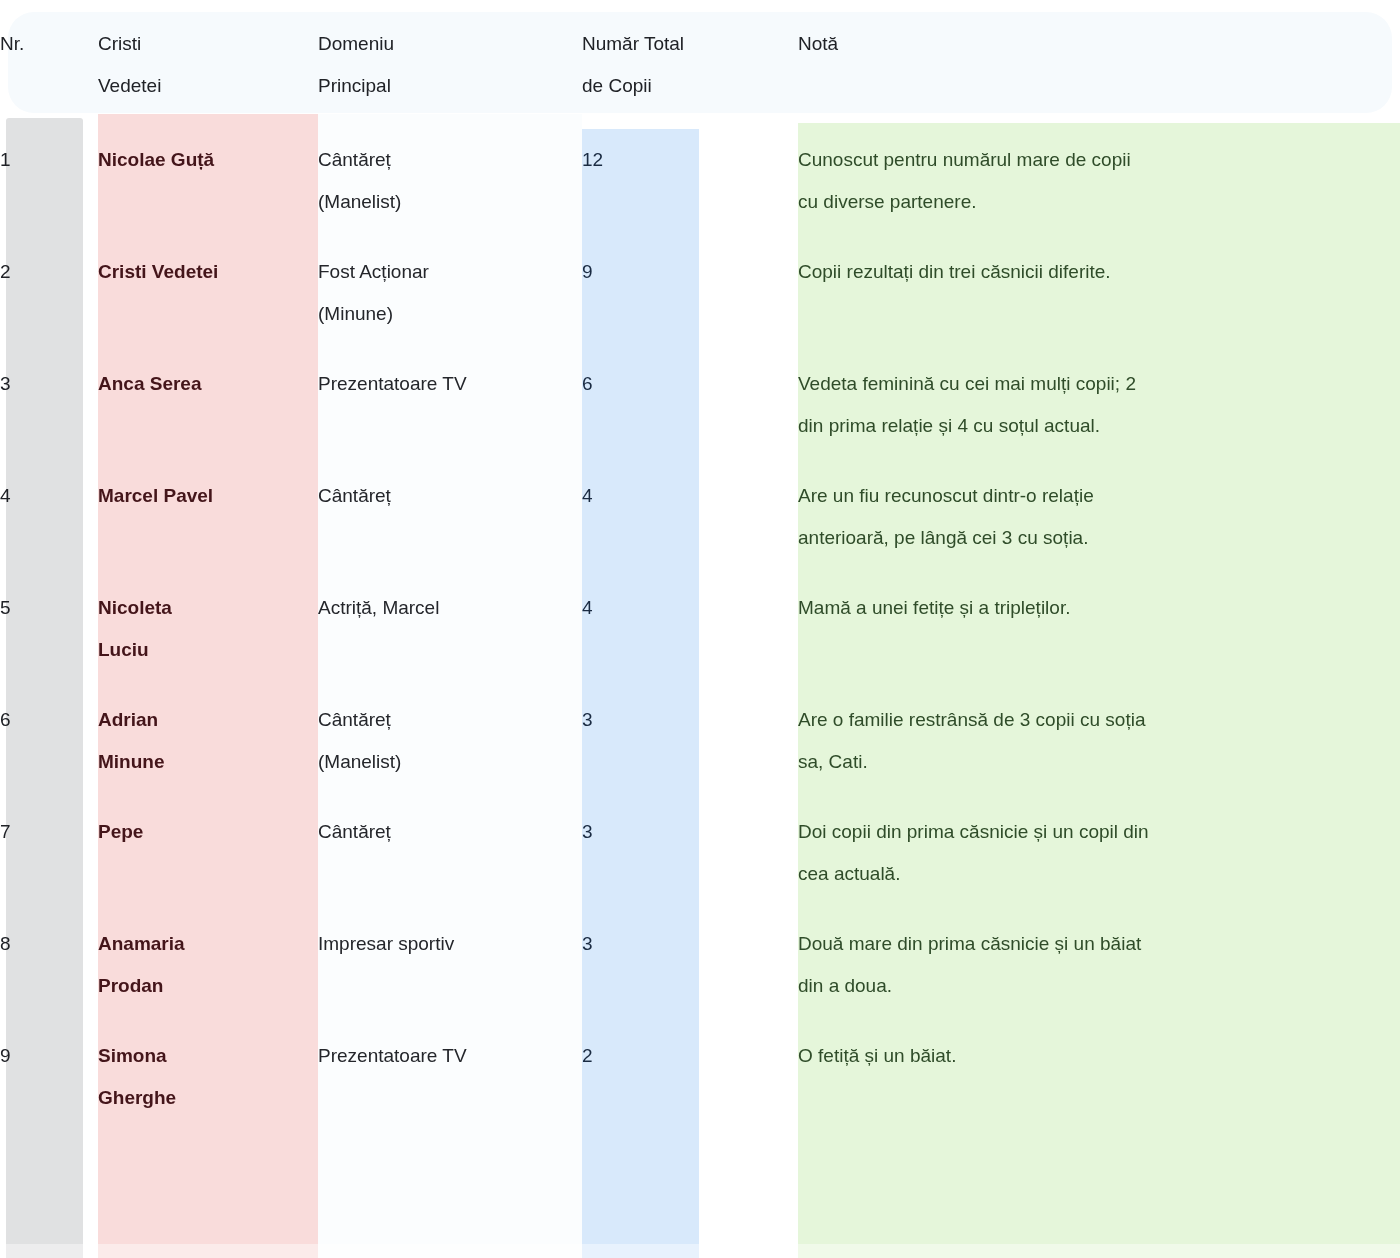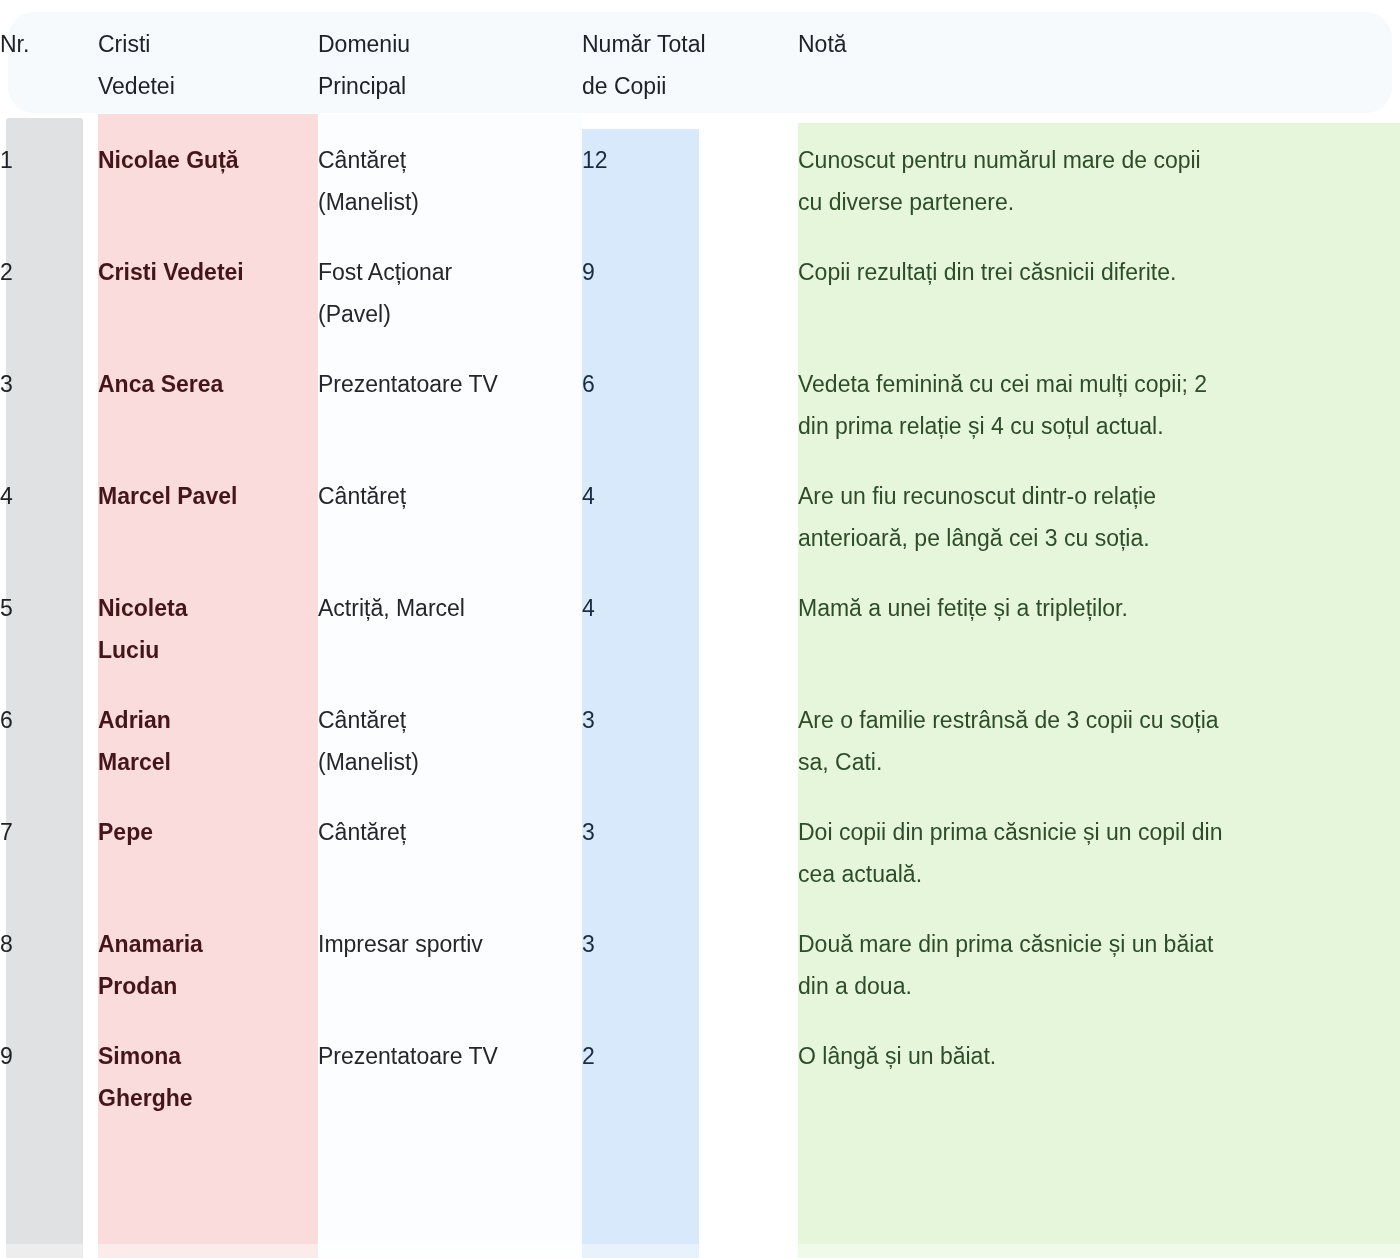--- a/index.html
+++ b/index.html
@@ -47,21 +47,21 @@
   table.tbl {
     position: absolute;
     left: 0;
     top: 12px;
     width: 1400px;
     table-layout: fixed;
     border-collapse: collapse;
   }
   .tbl th, .tbl td {
     vertical-align: top;
-    font-size: 23px;
+    font-size: 19px;
     line-height: 42px;
     white-space: pre-line;
     padding: 0;
     text-align: left;
     overflow: hidden;
   }
   thead tr { height: 106px; }
   .tbl th {
     font-weight: normal;
     color: var(--header-text);
@@ -120,21 +120,21 @@
           <td class="cell-domain">Cântăreț
 (Manelist)</td>
           <td class="cell-count">12</td>
           <td class="cell-note">Cunoscut pentru numărul mare de copii
 cu diverse partenere.</td>
         </tr>
         <tr>
           <td class="cell-nr">2</td>
           <td class="cell-name">Cristi Vedetei</td>
           <td class="cell-domain">Fost Acționar
-(Pavel)</td>
+(Minune)</td>
           <td class="cell-count">9</td>
           <td class="cell-note">Copii rezultați din trei căsnicii diferite.</td>
         </tr>
         <tr>
           <td class="cell-nr">3</td>
           <td class="cell-name">Anca Serea</td>
           <td class="cell-domain">Prezentatoare TV</td>
           <td class="cell-count">6</td>
           <td class="cell-note">Vedeta feminină cu cei mai mulți copii; 2
 din prima relație și 4 cu soțul actual.</td>
@@ -151,21 +151,21 @@
           <td class="cell-nr">5</td>
           <td class="cell-name">Nicoleta
 Luciu</td>
           <td class="cell-domain">Actriță, Marcel</td>
           <td class="cell-count">4</td>
           <td class="cell-note">Mamă a unei fetițe și a tripleților.</td>
         </tr>
         <tr>
           <td class="cell-nr">6</td>
           <td class="cell-name">Adrian
-Marcel</td>
+Minune</td>
           <td class="cell-domain">Cântăreț
 (Manelist)</td>
           <td class="cell-count">3</td>
           <td class="cell-note">Are o familie restrânsă de 3 copii cu soția
 sa, Cati.</td>
         </tr>
         <tr>
           <td class="cell-nr">7</td>
           <td class="cell-name">Pepe</td>
           <td class="cell-domain">Cântăreț</td>
@@ -181,19 +181,19 @@
           <td class="cell-count">3</td>
           <td class="cell-note">Două mare din prima căsnicie și un băiat
 din a doua.</td>
         </tr>
         <tr>
           <td class="cell-nr">9</td>
           <td class="cell-name">Simona
 Gherghe</td>
           <td class="cell-domain">Prezentatoare TV</td>
           <td class="cell-count">2</td>
-          <td class="cell-note">O lângă și un băiat.</td>
+          <td class="cell-note">O fetiță și un băiat.</td>
         </tr>
       </tbody>
   </table>
 
   <div class="bottom-fade"></div>
 </div>
 
 </body></html>

